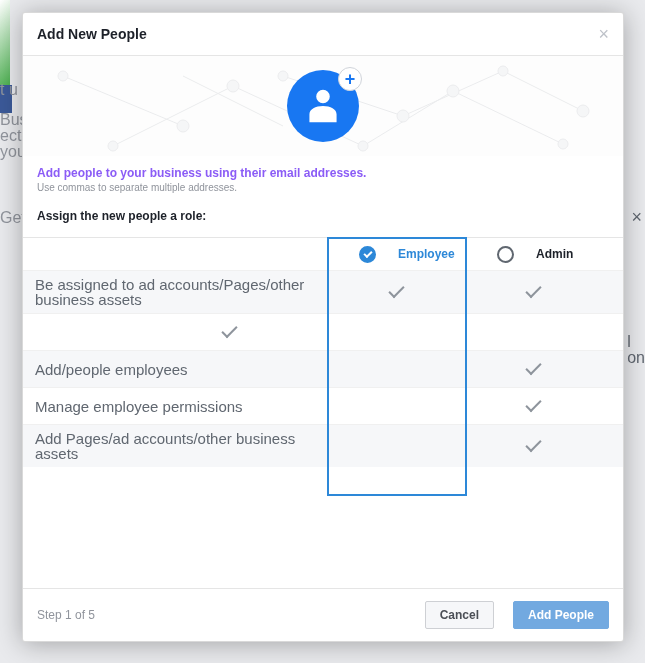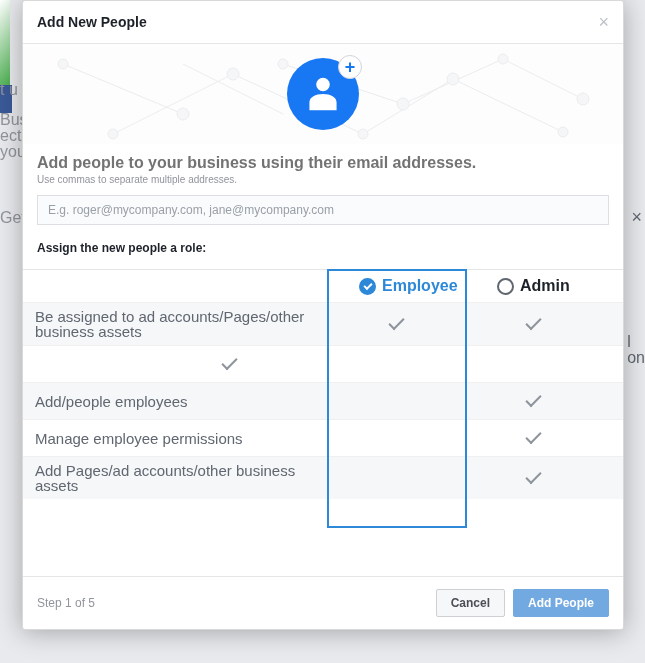--- a/index.html
+++ b/index.html
@@ -7,61 +7,61 @@
     .bg-fragment { position: absolute; color: #90949c; font-size: 16px; line-height: 16px; }
     .bg1 { top: 82px; left: 0; }
     .bg2 { top: 112px; left: 0; }
     .bg3 { top: 210px; left: 0; }
     .bg4 { top: 338px; left: 0; margin-left: 40px; }
     .bg5 { top: 87px; right: 0; width: 10px; height: 85px; background: linear-gradient(135deg,#fff 0%, #4CAF50 100%); }
     .bg6 { top: 209px; right: 3px; color:#606770; font-size:18px; }
     .bg7 { top: 334px; right: 0; color:#606770; }
     .bg8 { top: 433px; left: 15px; width:12px; height:28px; background:#3b5998;}
     .modal {
-      position: absolute; top: 0; left: 22px; width: 602px; height: 630px;
+      position: absolute; top: 12px; left: 22px; width: 602px; height: 630px;
       background: #fff; border: 1px solid rgba(0,0,0,.15); border-radius: 3px;
       box-shadow: 0 2px 26px rgba(0,0,0,.3);
       display: flex; flex-direction: column;
     }
     .modal-header { padding: 12px 14px; border-bottom: 1px solid #e5e5e5; display:flex; justify-content:space-between; align-items:center; }
     .modal-title { font-size: 14px; font-weight: bold; color: #1d2129; }
     .close-x { color:#bec2c9; font-size:18px; font-weight:300; cursor:pointer; line-height:1; }
     .modal-body { flex:1; overflow:hidden; }
     .hero { height: 100px; position:relative; display:flex; align-items:center; justify-content:center; background:#fdfdfd; }
     .hero svg.netbg { position:absolute; inset:0; width:100%; height:100%; opacity:.35;}
     .hero-badge { width:72px; height:72px; border-radius:50%; background:#1877f2; display:flex; align-items:center; justify-content:center; position:relative; z-index:1;}
     .hero-badge .plus { position:absolute; top:-3px; right:-3px; width:24px; height:24px; border-radius:50%; background:#fff; border:1px solid #d0d4da; display:flex; align-items:center; justify-content:center; color:#1877f2; font-size:18px; font-weight:bold; line-height:1;}
     .section { padding: 10px 14px 0 14px; }
-    .instr { font-size:16px; font-weight:bold; color:#737373; }
+    .instr { font-size:12px; font-weight:bold; color:#8b5cf6; }
     .subinstr { font-size:10px; color:#90949c; margin-top:2px; }
     .email-input { width:100%; margin-top:10px; padding:7px 10px; border:1px solid #dddfe2; font-size:12px; color:#1d2129; background:#fafbfc;}
     .email-input::placeholder { color:#9aa0a8; }
     .assign-label { font-size:12px; font-weight:bold; color:#1d2129; margin:16px 0 14px; }
     .role-grid { border-top:1px solid #e5e5e5; position:relative; }
     .sel-frame { position:absolute; border:2px solid #2d88d8; pointer-events:none; z-index:3;
       top: -1px; left: 304px; width: 140px; height: 259px;}
     .role-header { display:flex; height:32px; }
     .rh-pad { flex:1; }
-    .rh-col { width:138px; display:flex; align-items:center; padding-left:10px; font-size:16px; font-weight:bold; gap:6px; cursor:pointer;}
+    .rh-col { width:138px; display:flex; align-items:center; padding-left:10px; font-size:12px; font-weight:bold; gap:22px; cursor:pointer;}
     .rh-col.admin-col { width: 136px;}
     .rh-employee { color:#2d88d8; }
     .rh-admin { color:#1d2129; }
     .radio { width:17px; height:17px; border:2px solid #606770; border-radius:50%; display:inline-flex; align-items:center; justify-content:center; background:#fff;}
     .radio.checked { border-color: #2d88d8; background:#2d88d8; }
     .radio.checked::after{ content:""; width:6px; height:3px; border-left:2px solid #fff; border-bottom:2px solid #fff; transform:rotate(-45deg); margin-top:-2px;}
     .perm-row { display:flex; align-items:center; min-height:37px; border-top:1px solid #f0f0f0; font-size:15px; color:#606770;}
     .perm-row:nth-child(odd){ background:#f6f7f9; } 
     .perm-row.alt { background:#f6f7f9;}
     .perm-label { flex:1; padding:6px 10px 6px 12px; line-height:15px; max-width: 304px;}
     .perm-cell { width:138px; display:flex; align-items:center; justify-content:center; color:#90949c; font-size:18px;}
     .perm-cell.admin-col{ width:136px;}
     .chk { width:15px; height:8px; border-left:2.5px solid #8e949c; border-bottom:2.5px solid #8e949c; transform:rotate(-45deg); margin-top:-4px;}
     .modal-footer { border-top:1px solid #e5e5e5; padding: 12px 14px; display:flex; align-items:center; justify-content:space-between; margin-top:auto;}
     .step { font-size:12px; color:#90949c; }
-    .footer-btns { display:flex; gap:8px;align-items:center; }
+    .footer-btns { display:flex; gap:19px;align-items:center; }
     .btn { font-family:inherit; font-size:12px; font-weight:bold; padding:6px 14px; border-radius:2px; cursor:pointer; border:1px solid #ced0d4;}
     .btn-cancel { background:#f6f7f9; color:#4b4f56;}
     .btn-primary { background:#72a9e0; color:#fff; border-color:#72a9e0;}
   </style>
 </head>
 <body>
 
 <div class="bg-fragment bg1">t u</div>
 <div class="bg-fragment bg2">Busi<br>ected<br>you g</div>
 <div class="bg-fragment bg3">Get a</div>
@@ -107,21 +107,20 @@
         <svg width="34" height="38" viewBox="0 0 24 28" fill="#fff">
             <path d="M12 2a5 5 0 0 1 5 5 5 5 0 0 1-5 5 5 5 0 0 1-5-5 5 5 0 0 1 5-5zm0 12c5.5 0 10 2.5 10 6v6H2v-6c0-3.5 4.5-6 10-6z"></path>
           </svg>
         <div class="plus">+</div>
       </div>
     </div>
 
     <div class="section">
       <div class="instr">Add people to your business using their email addresses.</div>
       <div class="subinstr">Use commas to separate multiple addresses.</div>
-      <input class="email-input" type="text" placeholder="E.g. roger@mycompany.com, jane@mycompany.com" style="">
       <div class="assign-label">Assign the new people a role:</div>
     </div>
 
     <div class="role-grid">
       <div class="sel-frame"></div>
       <div class="role-header">
         <div class="rh-pad"></div>
         <div class="rh-col rh-employee">
           <span class="radio checked"></span>
           <span>Employee</span>

